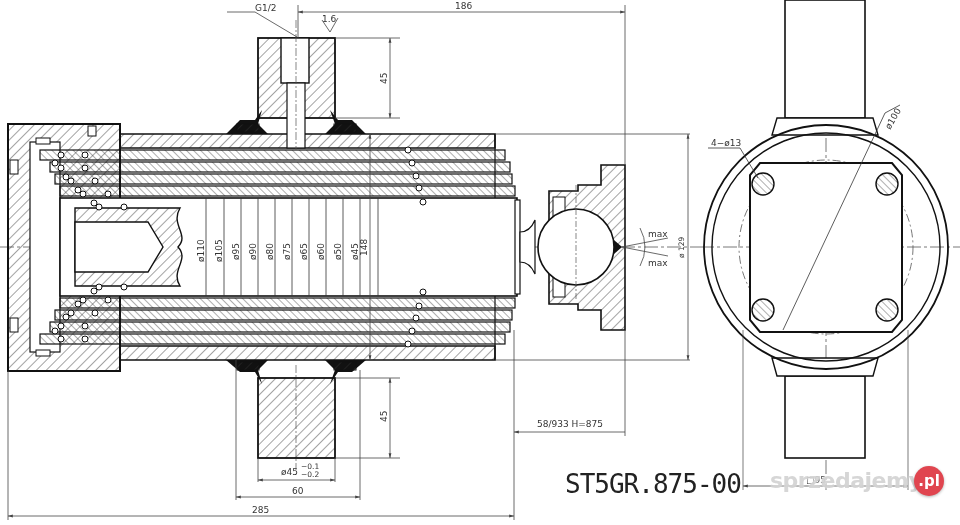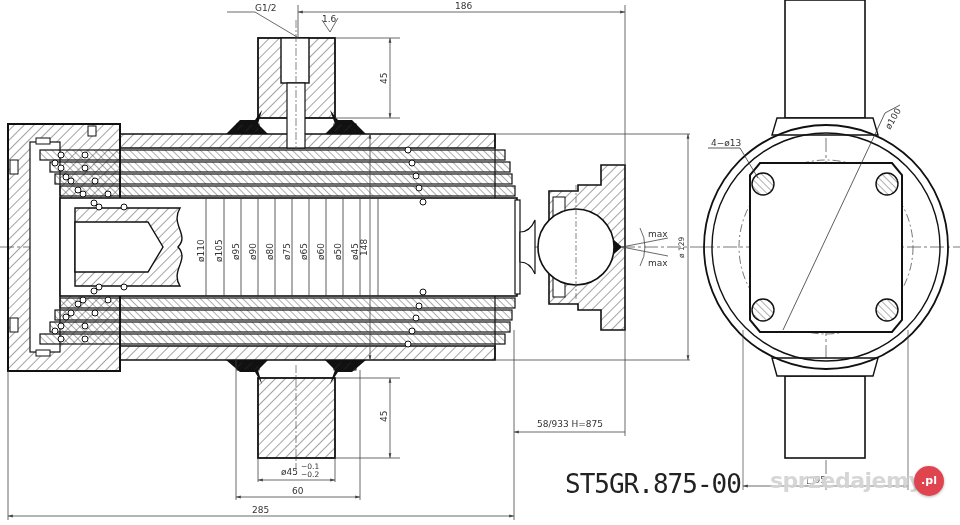--- a/index.html
+++ b/index.html
@@ -2,21 +2,21 @@
 <html><head>
 <meta charset="utf-8">
 <style>
   html, body { margin: 0; padding: 0; background: #ffffff; }
   body { width: 960px; height: 525px; overflow: hidden; position: relative; font-family: "DejaVu Sans", sans-serif; }
   #canvas { position: absolute; left: 0; top: 0; width: 960px; height: 525px; }
   .dim-text { font-family: "DejaVu Sans", sans-serif; font-size: 9px; fill: #333; }
   .dim-small { font-family: "DejaVu Sans", sans-serif; font-size: 7.5px; fill: #333; }
   .title-text { font-family: "DejaVu Sans Mono", monospace; font-size: 26px; fill: #222; letter-spacing: -1px; }
   .wm { position: absolute; left: 770px; top: 468px; font-family: "DejaVu Sans", sans-serif; font-weight: bold; font-size: 22px; color: rgba(200,200,200,0.75); letter-spacing: -0.5px; text-shadow: 0 0 2px rgba(255,255,255,0.9); }
-  .wm-badge { position: absolute; left: 914px; top: 466px; width: 30px; height: 30px; border-radius: 50%; background: #e0454f; color: #fff; font-family: "DejaVu Sans", sans-serif; font-weight: bold; font-size: 11px; line-height: 30px; text-align: center; box-shadow: 0 1px 3px rgba(0,0,0,0.3); }
+  .wm-badge { position: absolute; left: 914px; top: 466px; width: 30px; height: 30px; border-radius: 50%; background: #e0454f; color: #fff; font-family: "DejaVu Sans", sans-serif; font-weight: bold; font-size: 15px; line-height: 30px; text-align: center; box-shadow: 0 1px 3px rgba(0,0,0,0.3); }
 </style>
 </head>
 <body>
 
 <svg id="canvas" viewBox="0 0 960 525" xmlns="http://www.w3.org/2000/svg">
   <defs>
     <pattern id="hatch" width="7" height="7" patternUnits="userSpaceOnUse" patternTransform="rotate(45)">
       <line x1="0" y1="0" x2="0" y2="7" stroke="#333" stroke-width="0.9"></line>
     </pattern>
     <pattern id="hatch2" width="5" height="5" patternUnits="userSpaceOnUse" patternTransform="rotate(-45)">

